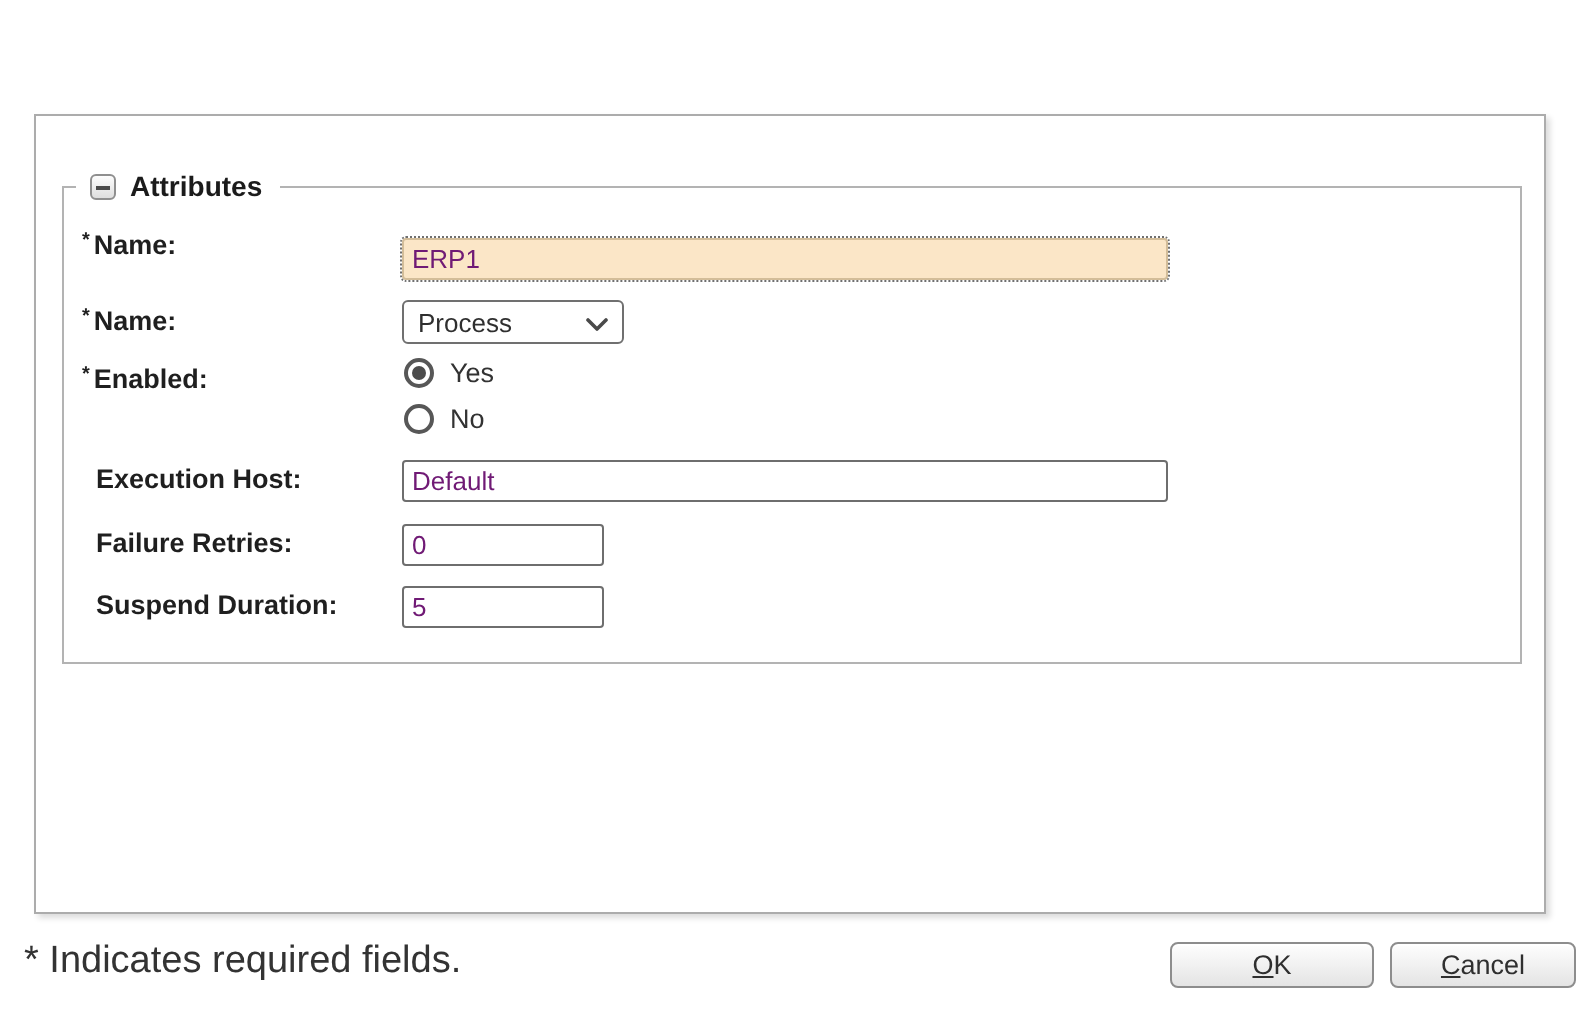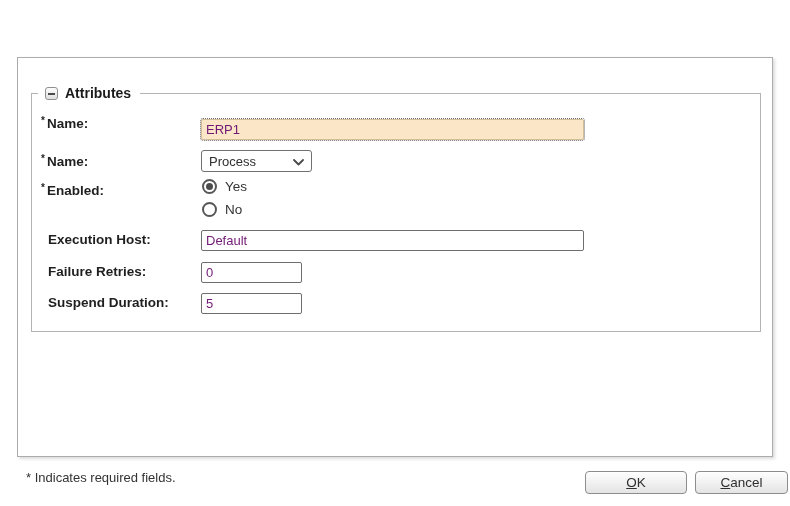--- a/index.html
+++ b/index.html
@@ -49,21 +49,21 @@
 
   
   .radio-row { position:absolute; display:flex; align-items:center; gap:8px; cursor:pointer; }
   .radio { width:15px; height:15px; border:2px solid #575757; border-radius:50%; background:#fff;
            display:flex; align-items:center; justify-content:center; }
   .radio .dot { width:7px; height:7px; border-radius:50%; background:#4c4c4c; display:none; }
   .radio[data-checked="true"] .dot { display:block; }
   .radio-label { font-size:13.5px; color:#333; }
 
   
-  .required-note { position:absolute; left:26px; top:470px; font-size:13px; color:#333; }
+  .required-note { position:absolute; left:12px; top:470px; font-size:19px; color:#333; }
   .btn { position:absolute; top:471px; height:23px; border:1px solid #8d8d8d; border-radius:4px;
          background:linear-gradient(#fefefe,#e4e4e4); font-family:"Liberation Sans", sans-serif;
          font-size:13.5px; color:#2f2f2f; cursor:pointer;
          display:flex; align-items:center; justify-content:center;
          box-shadow:inset 0 1px 0 #fff; }
   .btn-ok { left:585px; width:102px; }
   .btn-cancel { left:695px; width:93px; }
   .ak { text-decoration:underline; }
 </style>
 </head>

